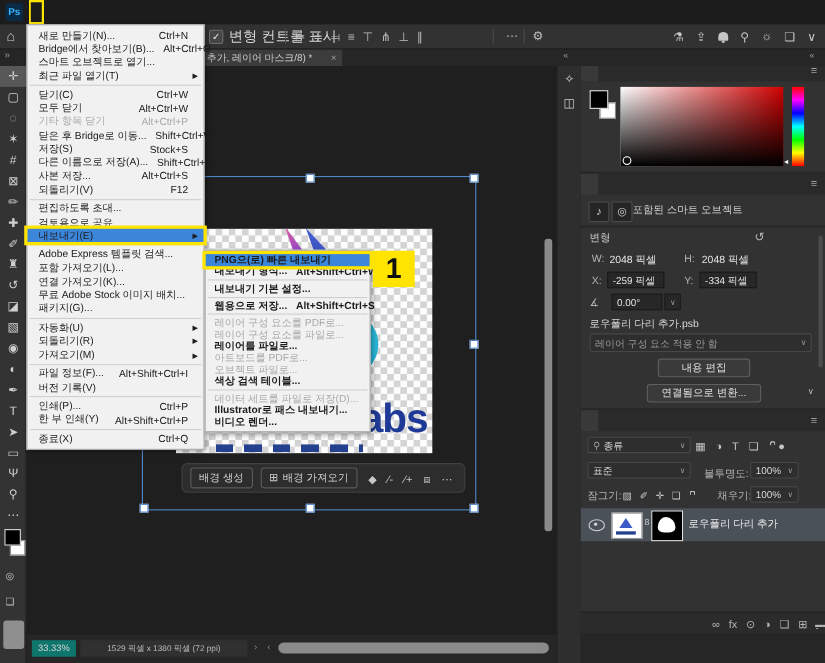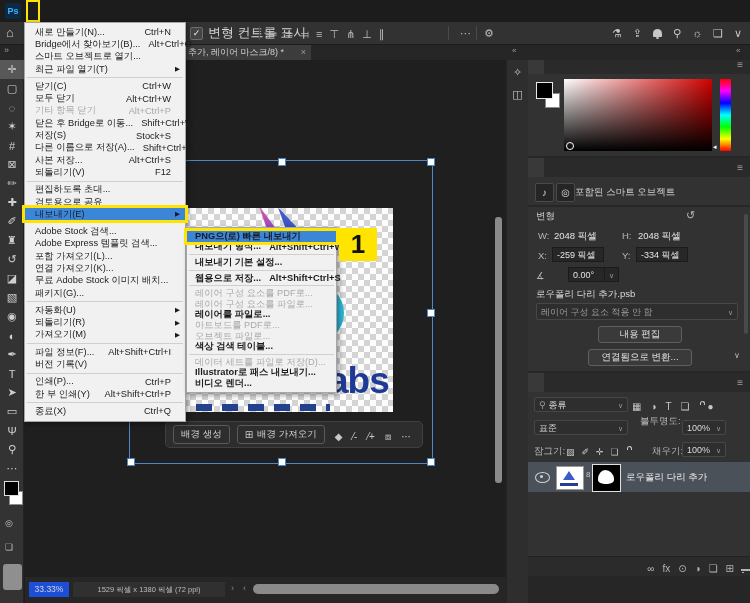--- a/index.html
+++ b/index.html
@@ -151,21 +151,21 @@
 
   #pfooter{position:absolute;left:0;top:512px;width:222px;height:20px;background:#2b2b2b;border-top:1px solid #222;}
   #pf-ics{position:absolute;right:6px;top:0;height:20px;display:flex;gap:8px;align-items:center;}
   #pf-ics .g{font-size:10px;color:#b4b4b4;font-style:normal;}
   .icon-trash .g{width:8px;height:9px;border:1px solid #b4b4b4;border-top:none;border-radius:0 0 1px 1px;position:relative;font-size:0!important;margin-top:3px;}
   .icon-trash .g::before{content:'';position:absolute;top:-3px;left:-2px;width:10px;height:2px;background:#b4b4b4;}
   #p-bottom{position:absolute;left:0;top:532px;width:222px;height:27px;background:#262626;}
 
   
   #statusbar{position:absolute;left:25px;top:577px;width:481px;height:26px;background:#262626;z-index:2;}
-  #sb-zoom{position:absolute;left:4px;top:5px;width:40px;height:15px;background:#1d4ed8;color:#d6d6d6;
+  #sb-zoom{position:absolute;left:4px;top:5px;width:40px;height:15px;background:#0f766e;color:#d6d6d6;
            font-size:8.5px;line-height:15px;text-align:center;}
   #sb-info{position:absolute;left:48px;top:5px;width:152px;height:15px;background:#303030;color:#bdbdbd;
            font-size:7.5px;line-height:15px;text-align:center;white-space:nowrap;overflow:hidden;}
   .sb-ar{position:absolute;top:6px;color:#8a8a8a;font-size:9px;}
   #hscroll{position:absolute;left:228px;top:7px;width:246px;height:10px;background:#8a8a8a;border-radius:5px;}
 </style>
 </head>
 <body>
 
 <div class="app">
@@ -423,25 +423,20 @@
         <span class="l">내보내기(E)</span>
         <span class="sc"></span>
         <span class="ar">▶</span>
       </div>
       <div class="mi sep">
         
         
         
       </div>
       <div class="mi">
-        <span class="l">Adobe Stock 검색...</span>
-        <span class="sc"></span>
-        <span class="ar"></span>
-      </div>
-      <div class="mi">
         <span class="l">Adobe Express 템플릿 검색...</span>
         <span class="sc"></span>
         <span class="ar"></span>
       </div>
       <div class="mi">
         <span class="l">포함 가져오기(L)...</span>
         <span class="sc"></span>
         <span class="ar"></span>
       </div>
       <div class="mi">
@@ -639,21 +634,21 @@
     <span class="pvalue" style="left:26px;top:186px">2048 픽셀</span>
     <span class="plabel" style="left:94px;top:186px">H:</span>
     <span class="pvalue" style="left:110px;top:186px">2048 픽셀</span>
 
     <span class="plabel" style="left:10px;top:206px">X:</span>
     <span class="pinput" style="left:24px;top:203px;width:52px">-259 픽셀</span>
     <span class="plabel" style="left:94px;top:206px">Y:</span>
     <span class="pinput" style="left:108px;top:203px;width:52px">-334 픽셀</span>
 
     <span class="plabel" style="left:8px;top:226px">∡</span>
-    <span class="pinput" style="left:40px;top:223px;width:46px">0.00°</span>
+    <span class="pinput" style="left:28px;top:223px;width:46px">0.00°</span>
     <span class="pinput" style="left:76px;top:223px;width:15px;color:#9a9a9a;font-size:7px;text-align:center">∨</span>
 
     <span class="pvalue" style="left:8px;top:244px;color:#dadada">로우폴리 다리 추가.psb</span>
 
     <span class="pcombo" style="left:8px;top:259px;width:202px;height:17px;line-height:17px">
       <span>레이어 구성 요소 적용 안 함</span>
       <span class="chev">∨</span>
     </span>
 
     <span class="pbtn" style="left:70px;top:282px;width:84px;height:17px">내용 편집</span>
@@ -679,21 +674,21 @@
         <span class="lfi"><span class="g">T</span></span>
         <span class="lfi"><span class="g">❏</span></span>
         <span class="lfi icon-lock"><span class="g"></span></span>
         <span class="lfi"><span class="g">●</span></span>
     </span>
 
     <span class="pcombo" style="left:6px;top:376px;width:94px;height:15px">
       <span class="cv">표준</span>
       <span class="chev">∨</span>
     </span>
-    <span class="plabel" style="left:112px;top:371px">불투명도:</span>
+    <span class="plabel" style="left:112px;top:381px">불투명도:</span>
     <span class="pcombo" style="left:154px;top:376px;width:44px;height:15px">
       <span class="cv">100%</span>
       <span class="chev">∨</span>
     </span>
 
     <span class="plabel" style="left:6px;top:401px">잠그기:</span>
     <span id="lk-ics">
       <span class="lki"><span class="g">▨</span></span>
         <span class="lki"><span class="g">✐</span></span>
         <span class="lki"><span class="g">✛</span></span>

